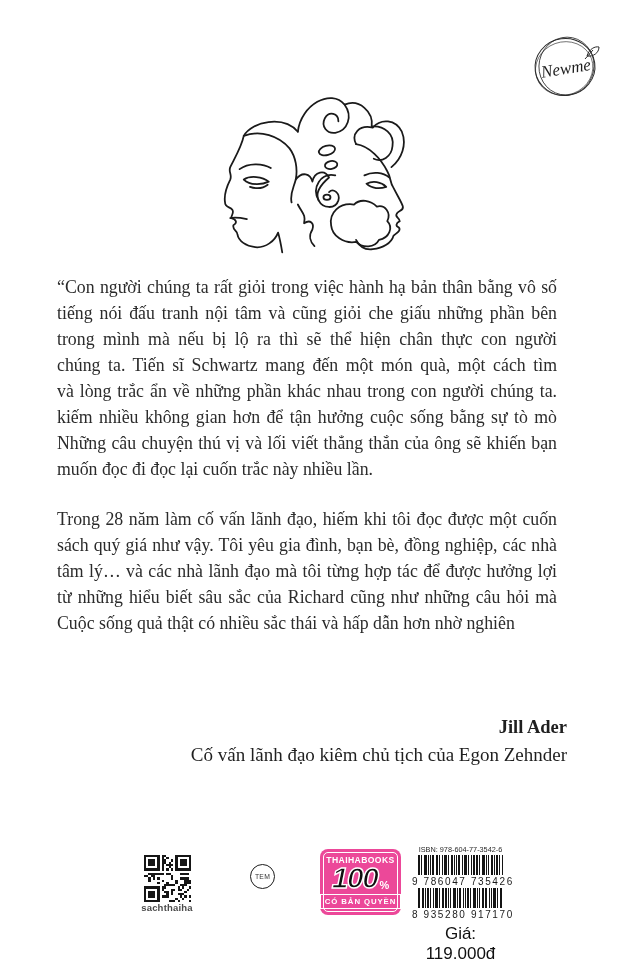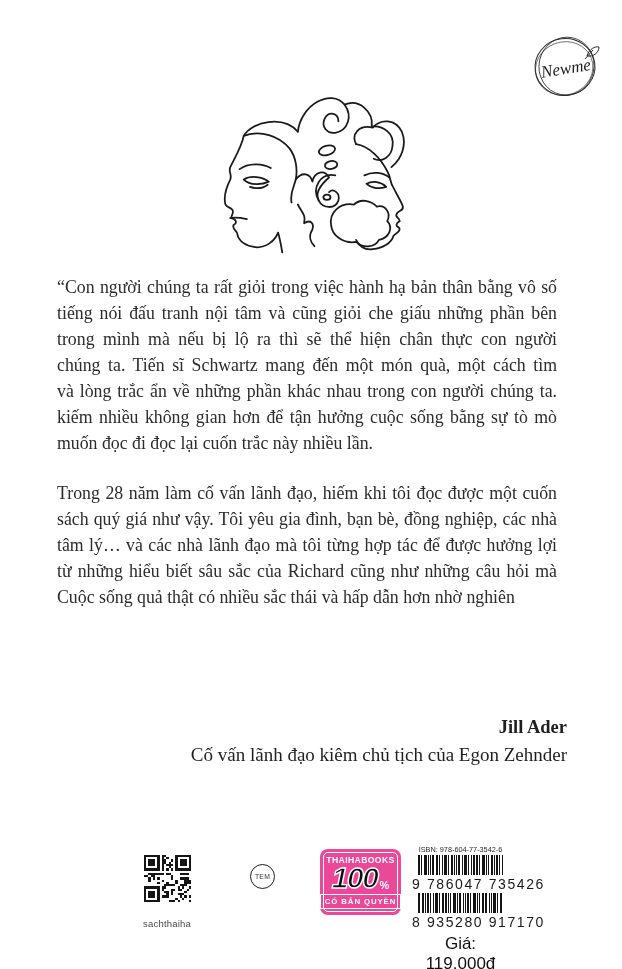--- a/index.html
+++ b/index.html
@@ -22,21 +22,21 @@
   .illustration { position:absolute; left:198px; top:70px; width:208px; height:190px; }
   .illustration path, .illustration ellipse { fill:none; stroke:#1a1a1a; stroke-width:1.7; stroke-linecap:round; stroke-linejoin:round; }
   .brand-logo { position:absolute; left:527px; top:29px; width:78px; height:76px; }
   .brand-logo ellipse { fill:none; stroke:#2a2a2a; }
   .brand-logo text { font-family:"Liberation Serif", serif; font-style:italic; fill:#1d1d1d; }
   .brand-logo .leaf { fill:none; stroke:#2a2a2a; stroke-width:1; }
 
   
   .qr-wrap { position:absolute; left:141px; top:855px; width:52px; text-align:center; }
   .qr-svg { width:47px; height:47px; shape-rendering:crispEdges; display:block; margin:0 auto; }
-  .qr-caption { font-family:"Liberation Sans", sans-serif; font-size:9.5px; color:#4a4a4a; margin-top:16px; letter-spacing:0.2px; }
+  .qr-caption { font-family:"Liberation Sans", sans-serif; font-size:9.5px; color:#4a4a4a; margin-top:0; letter-spacing:0.2px;font-weight:bold; }
 
   .tem-stamp { position:absolute; left:250px; top:864px; width:25px; height:25px; box-sizing:border-box;
     border:1.8px solid #1c1c1c; border-radius:50%; display:flex; align-items:center; justify-content:center;
     font-family:"Liberation Sans", sans-serif; font-size:6.8px; color:#333; letter-spacing:0.3px; }
 
   .badge { position:absolute; left:320px; top:849px; width:81px; height:66px; background:#ec4899;
     border-radius:8px; box-sizing:border-box; padding:3px; }
   .badge-inner { height:100%; box-sizing:border-box; border:1.2px solid #ffffff; border-radius:5px;
     display:flex; flex-direction:column; align-items:center; padding:2px 2px 3px; }
   .badge-name { color:#fff; font-family:"Liberation Sans", sans-serif; font-weight:bold; font-size:8.6px;
@@ -48,21 +48,21 @@
   .badge-pct { color:#fff; font-family:"Liberation Sans", sans-serif; font-weight:bold; font-size:11px;
     line-height:11px; margin-left:2px; -webkit-text-stroke:0; text-shadow:none; }
   .badge-tag { margin-top:3px; border:1px solid #ffffff; color:#ffffff; font-family:"Liberation Sans", sans-serif;
     font-weight:bold; font-size:7.8px; line-height:1; letter-spacing:0.9px; padding:2.5px 3.5px; white-space:nowrap; }
 
   .barcode-block { position:absolute; left:412px; top:845px; width:97px; text-align:center;
     font-family:"Liberation Sans", sans-serif; color:#111; }
   .isbn-label { font-size:7.3px; white-space:nowrap; color:#2a2a2a; }
   .bars { display:flex; justify-content:center; align-items:stretch; height:20px; margin-top:1px; }
   .bars i { display:block; background:#141414; }
-  .bc-digits { font-size:14px; letter-spacing:1.6px; white-space:nowrap; margin-top:1px; color:#1a1a1a; }
+  .bc-digits { font-size:10px; letter-spacing:1.6px; white-space:nowrap; margin-top:1px; color:#1a1a1a; }
   .price { font-size:17px; margin-top:4px; color:#101010; }
 </style>
 </head>
 <body>
 
 <div class="page">
 
   <svg class="brand-logo" viewBox="0 0 78 76">
     <ellipse cx="38" cy="38" rx="30" ry="28.5" stroke-width="1" transform="rotate(-8 38 38)"></ellipse>
     <ellipse cx="39.5" cy="37" rx="27.5" ry="29" stroke-width="0.8" transform="rotate(12 39 37)"></ellipse>
@@ -94,20 +94,21 @@
   </svg>
 
   <div class="quote">
     <div class="para">
         <div class="jline">“Con người chúng ta rất giỏi trong việc hành hạ bản thân bằng vô số</div>
         <div class="jline">tiếng nói đấu tranh nội tâm và cũng giỏi che giấu những phần bên</div>
         <div class="jline">trong mình mà nếu bị lộ ra thì sẽ thể hiện chân thực con người</div>
         <div class="jline">chúng ta. Tiến sĩ Schwartz mang đến một món quà, một cách tìm</div>
         <div class="jline">và lòng trắc ẩn về những phần khác nhau trong con người chúng ta.</div>
         <div class="jline">kiếm nhiều không gian hơn để tận hưởng cuộc sống bằng sự tò mò</div>
+        <div class="jline">Những câu chuyện thú vị và lối viết thẳng thắn của ông sẽ khiến bạn</div>
         <div class="jline">muốn đọc đi đọc lại cuốn trắc này nhiều lần.</div>
       </div>
     <div class="para">
         <div class="jline">Trong 28 năm làm cố vấn lãnh đạo, hiếm khi tôi đọc được một cuốn</div>
         <div class="jline">sách quý giá như vậy. Tôi yêu gia đình, bạn bè, đồng nghiệp, các nhà</div>
         <div class="jline">tâm lý… và các nhà lãnh đạo mà tôi từng hợp tác để được hưởng lợi</div>
         <div class="jline">từ những hiểu biết sâu sắc của Richard cũng như những câu hỏi mà</div>
         <div class="jline">Cuộc sống quả thật có nhiều sắc thái và hấp dẫn hơn nhờ nghiên</div>
       </div>
   </div>

